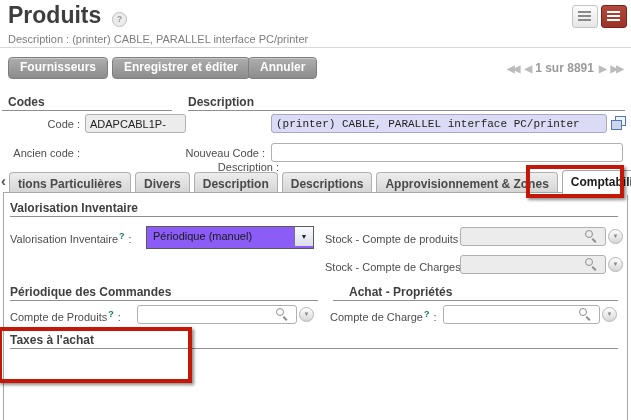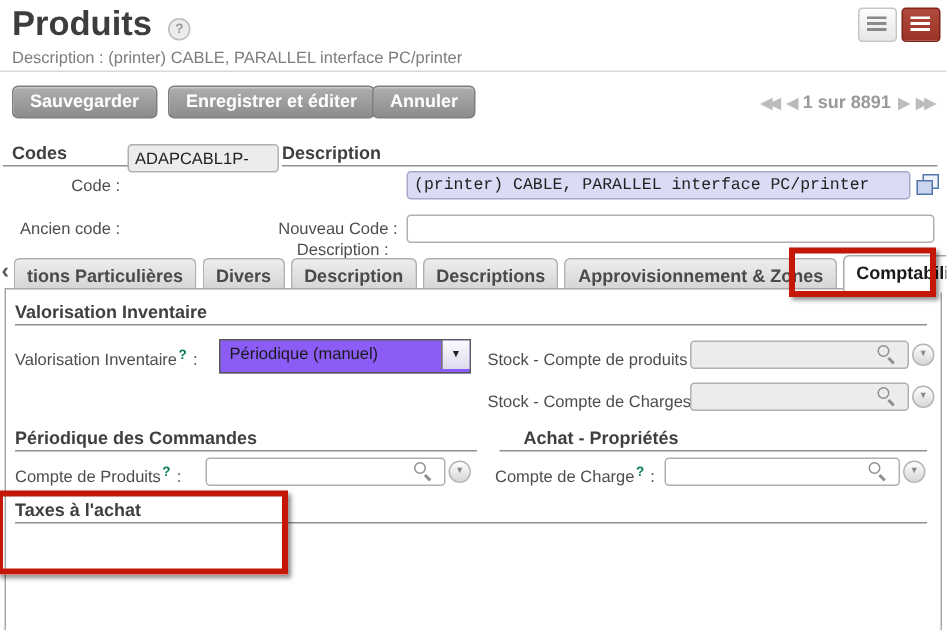--- a/index.html
+++ b/index.html
@@ -110,36 +110,36 @@
 
   <div class="view-btns">
     <div class="vbtn vbtn-list">
       <span class="bars"></span>
     </div>
     <div class="vbtn vbtn-form">
       <span class="bars"></span>
     </div>
   </div>
 
-  <div class="btn btn-save">Sauvegarder</div>
+  <div class="btn btn-save">Fournisseurs</div>
   <div class="btn btn-save-edit">Enregistrer et éditer</div>
   <div class="btn btn-cancel">Annuler</div>
 
   <div class="pager toolbar-pager">
     <span class="pg-arr">◀◀</span><span class="pg-arr">◀</span><span class="pg-label">1 sur 8891</span><span class="pg-arr">▶</span><span class="pg-arr">▶▶</span>
   </div>
 
   <div class="sec-title" style="left:8px;top:95px;">Codes</div>
   <div class="sec-line" style="left:2px;top:110px;width:170px;"></div>
   <div class="sec-title" style="left:188px;top:95px;">Description</div>
   <div class="sec-line" style="left:188px;top:110px;width:437px;"></div>
 
   <div class="flabel" style="left:8px;top:118px;width:72px;">Code :</div>
-  <input class="inp ro" style="left: 85px; top: 96px; width: 91px;" readonly="" value="ADAPCABL1P-">
-  <div class="flabel" style="left:172px;top:118px;width:87px;margin-top:43px;">Description :</div>
+  <input class="inp ro" style="left: 85px; top: 114px; width: 91px;" readonly="" value="ADAPCABL1P-">
+  <div class="flabel" style="left:192px;top:118px;width:87px;margin-top:43px;">Description :</div>
   <input class="inp hl" style="left: 271px; top: 114px; width: 326px; font-family: Liberation Mono, monospace;" value="(printer) CABLE, PARALLEL interface PC/printer">
   <div class="tr-icon"></div>
 
   <div class="flabel" style="left:8px;top:147px;width:72px;">Ancien code :</div>
   <div class="flabel" style="left:178px;top:147px;width:87px;">Nouveau Code :</div>
   <input class="inp" style="left: 271px; top: 143px; width: 342px;" value="">
 
   <div class="tab-scroll" style="left:1px;">‹</div>
   <div class="tabs-row">
     <div class="tab">tions Particulières</div>

